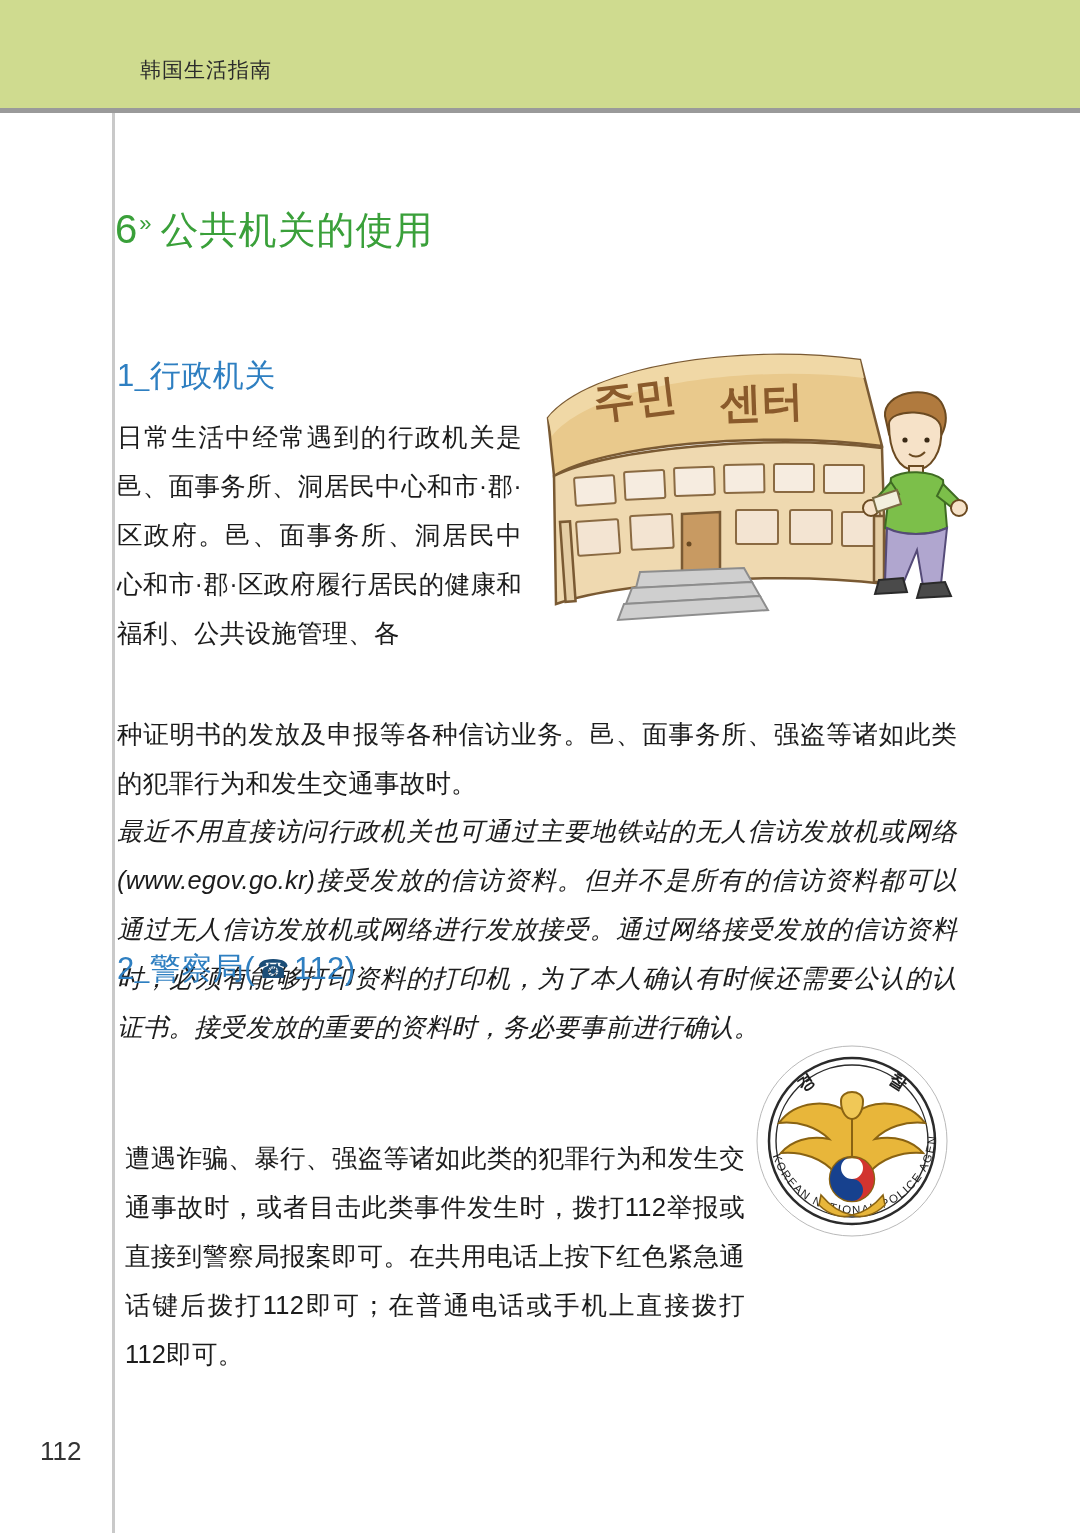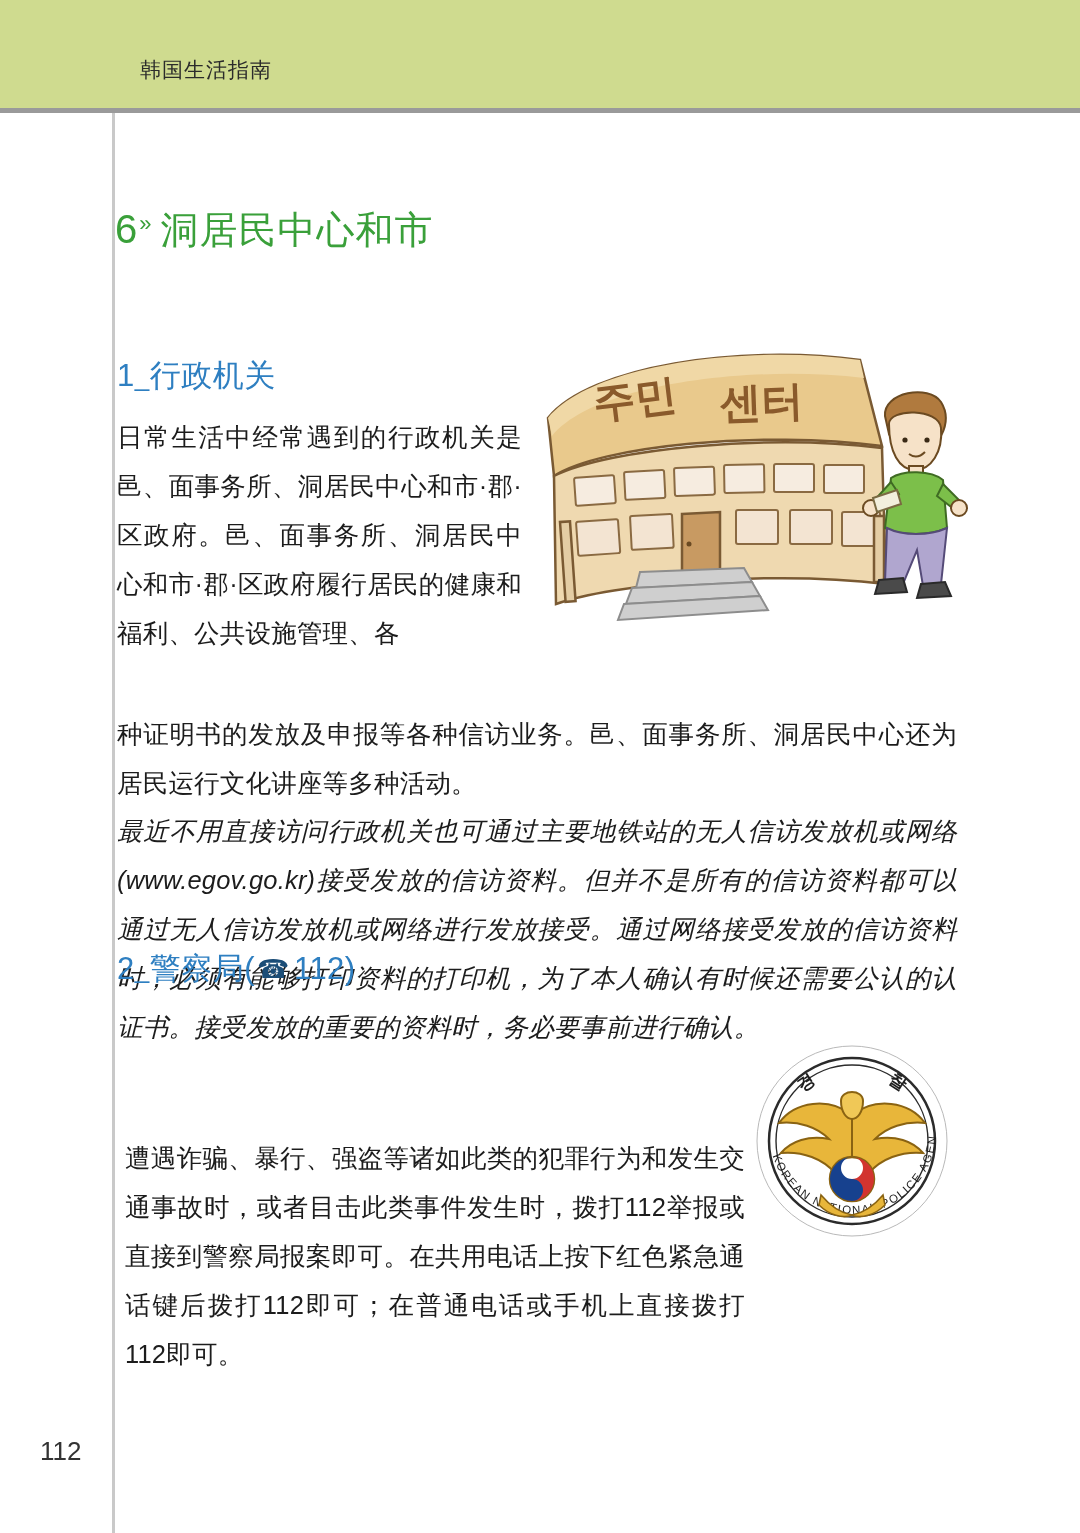--- a/index.html
+++ b/index.html
@@ -196,21 +196,21 @@
   <div class="header-rule"></div>
   <div class="header-title">韩国生活指南</div>
 
   <div class="left-rule"></div>
 
   <div class="content">
 
     <div class="chapter-head">
       <span class="chapter-num">6</span>
       <span class="chapter-angle">»</span>
-      <span class="chapter-title">洞居民中心和市</span>
+      <span class="chapter-title">公共机关的使用</span>
     </div>
 
     <div class="sec1-head">
       <span class="sec1-num">1</span><span class="sec1-sep">_</span><span>行政机关</span>
     </div>
 
     <div class="illus-center">
       <svg viewBox="0 0 420 300" width="420" height="300" xmlns="http://www.w3.org/2000/svg">
 
         <path d="M18,92 C60,40 210,18 330,34 L352,120 C230,104 70,120 24,150 Z" fill="#e9c98c" stroke="#7a5a33" stroke-width="2.5"></path>
@@ -275,21 +275,21 @@
         <path d="M18,120 L42,112 L46,126 L22,134 Z" fill="#f2efdd" stroke="#7a6a42" stroke-width="2"></path>
 
         <path d="M32,150 C48,158 74,158 92,150 L86,206 L68,208 L62,172 L48,206 L30,204 Z" fill="#b0a6cf" stroke="#554b78" stroke-width="2"></path>
 
         <path d="M24,202 L48,200 L52,214 L20,216 Z" fill="#4a4a4a" stroke="#2a2a2a" stroke-width="2"></path>
         <path d="M66,206 L90,204 L96,218 L62,220 Z" fill="#4a4a4a" stroke="#2a2a2a" stroke-width="2"></path>
       </svg>
     </div>
 
     <div class="body-text p1">日常生活中经常遇到的行政机关是邑、面事务所、洞居民中心和市·郡·区政府。邑、面事务所、洞居民中心和市·郡·区政府履行居民的健康和福利、公共设施管理、各</div>
-    <div class="body-text p2">种证明书的发放及申报等各种信访业务。邑、面事务所、洞居民中心还为居民运行文化讲座等多种活动。</div>
+    <div class="body-text p2">种证明书的发放及申报等各种信访业务。邑、面事务所、强盗等诸如此类的犯罪行为和发生交通事故时。</div>
     <div class="body-text p3">最近不用直接访问行政机关也可通过主要地铁站的无人信访发放机或网络(www.egov.go.kr)接受发放的信访资料。但并不是所有的信访资料都可以通过无人信访发放机或网络进行发放接受。通过网络接受发放的信访资料时，必须有能够打印资料的打印机，为了本人确认有时候还需要公认的认证书。接受发放的重要的资料时，务必要事前进行确认。</div>
 
     <div class="sec2-head">
       <span>2</span>
         <span class="sec1-sep">_</span>
         <span>警察局</span>
         <span>(</span>
         <span class="phone-glyph">☎</span>
         <span>112</span>
         <span>)</span>

